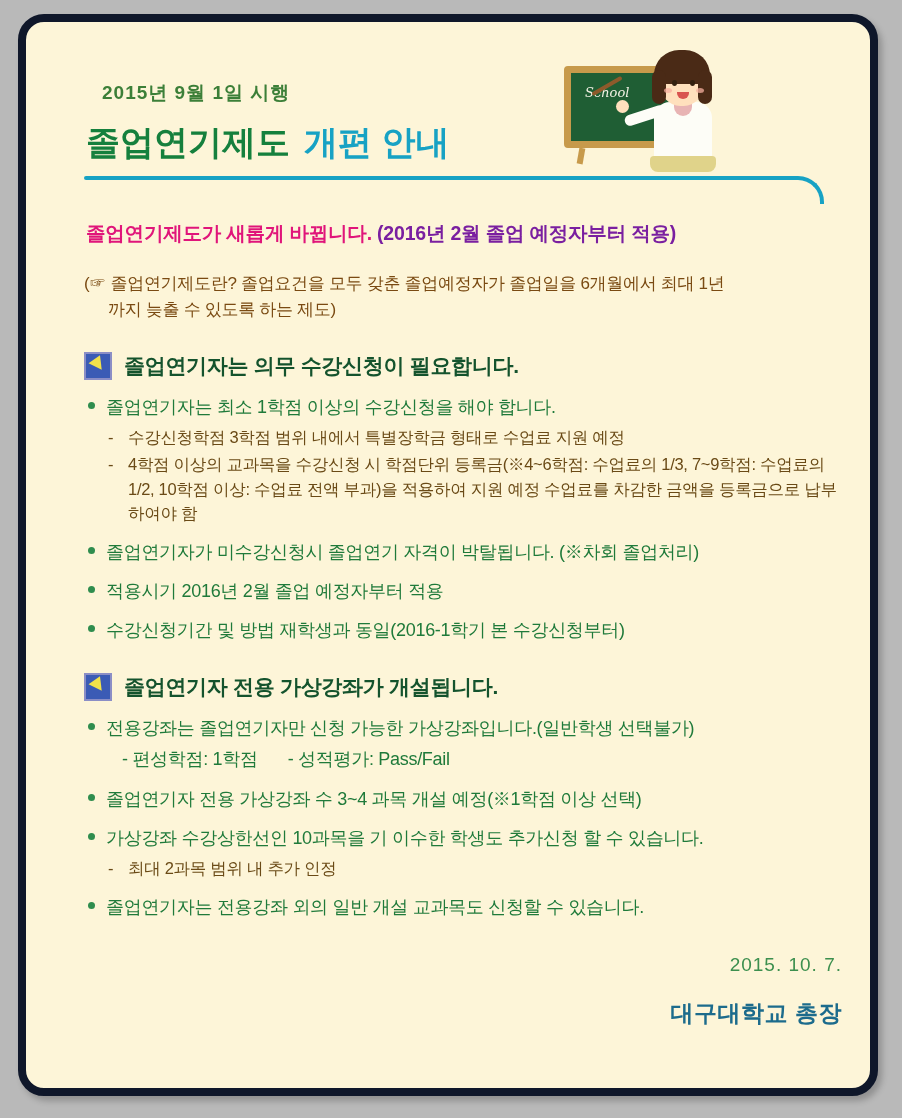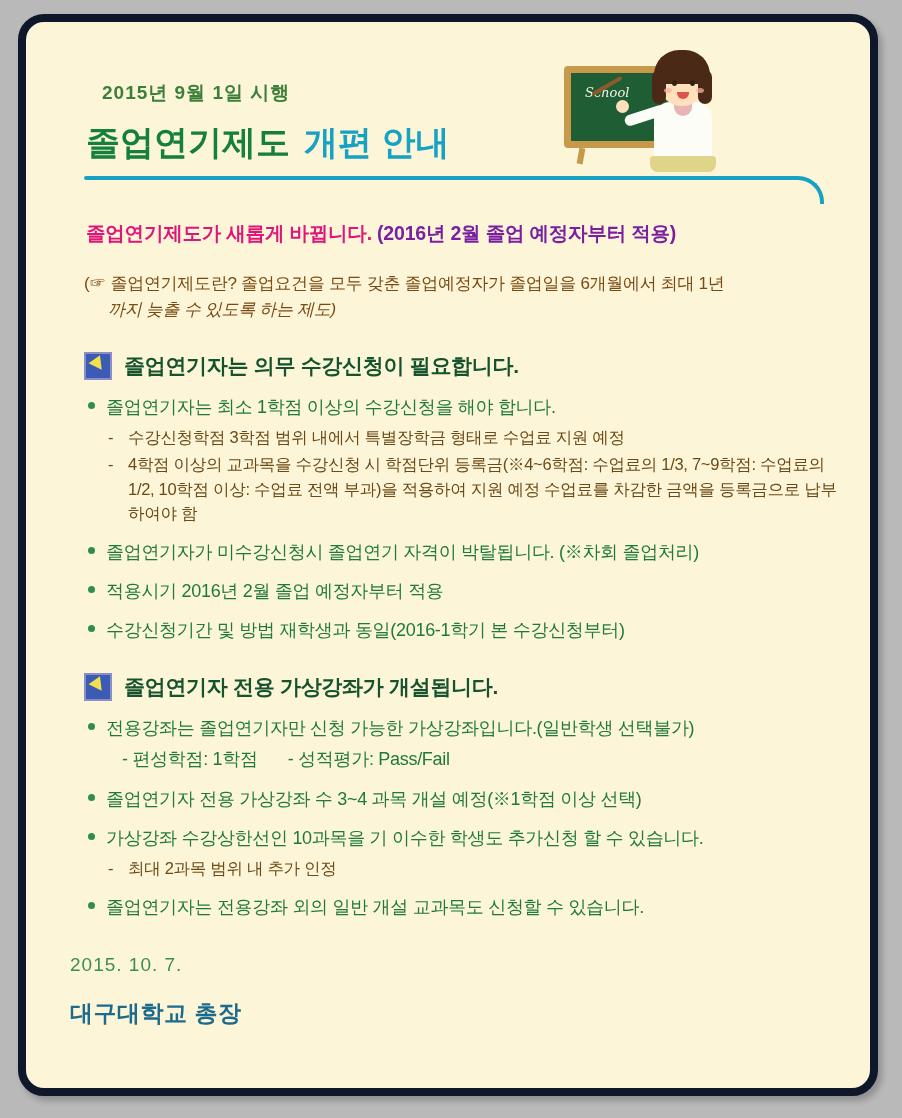--- a/index.html
+++ b/index.html
@@ -290,21 +290,20 @@
   .paren {
     font-size: 17px;
     color: #7a4a12;
     margin: 24px 0 0 14px;
     line-height: 1.5;
     letter-spacing: -0.3px;
   }
   .paren .ind {
     display: block;
     margin-left: 24px;
-    font-style: italic;
   }
 
   .sec {
     margin-top: 30px;
   }
   .sec-head {
     display: flex;
     align-items: center;
     margin-left: 14px;
   }
@@ -382,21 +381,21 @@
     display: block;
     margin-left: 6px;
   }
   .inline-sub {
     display: flex;
     gap: 30px;
   }
 
   .sig {
     margin-top: 34px;
-    text-align: left;
+    text-align: right;
   }
   .sig .date {
     font-size: 19px;
     color: #3c8f4e;
     letter-spacing: 1px;
   }
   .sig .who {
     margin-top: 22px;
     font-size: 23px;
     font-weight: bold;

